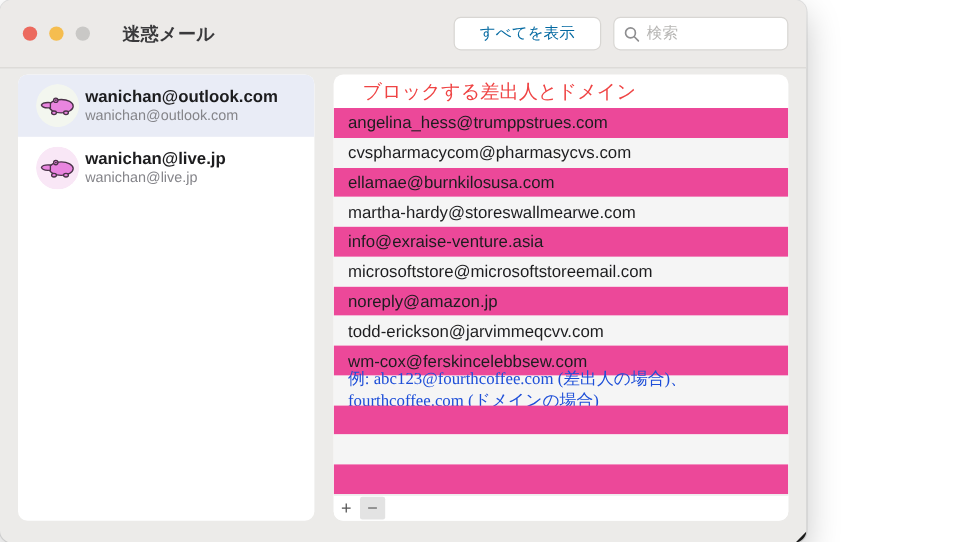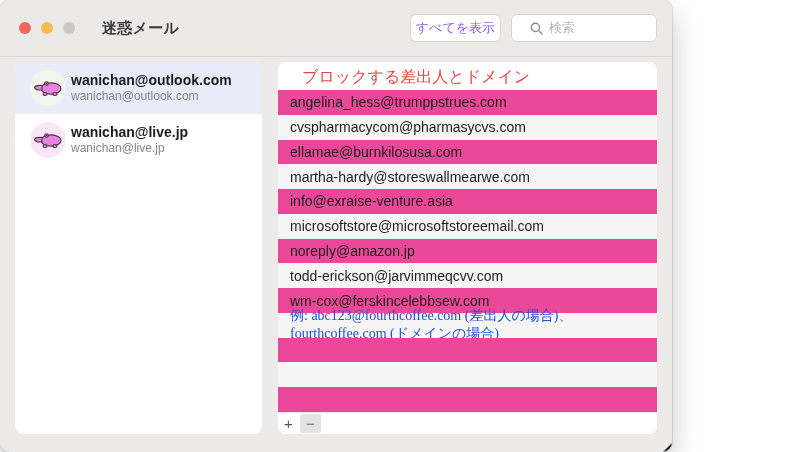--- a/index.html
+++ b/index.html
@@ -16,26 +16,26 @@
     display:flex;align-items:center;
   }
   .lights{display:flex;gap:10px;margin-left:19px;}
   .light{width:12px;height:12px;border-radius:50%;}
   .light.close{background:#EC6A5E;}
   .light.min{background:#F5BD4F;}
   .light.zoom{background:#C9C8C6;}
   .win-title{margin-left:27px;font-size:15px;font-weight:700;color:#3A3A3C;letter-spacing:.3px;}
   .titlebar-right{margin-left:auto;margin-right:15px;display:flex;align-items:center;gap:10px;}
   .showall-btn{
-    height:28px;padding:0 5px;background:#FFFFFF;border:1px solid #D8D6D3;
-    border-radius:6px;font-size:13px;color:#8b5cf6;display:flex;align-items:center;cursor:default;
+    height:28px;padding:0 21px;background:#FFFFFF;border:1px solid #D8D6D3;
+    border-radius:6px;font-size:13px;color:#0369a1;display:flex;align-items:center;cursor:default;
   }
   .searchbox{
     width:146px;height:28px;background:#FFFFFF;border:1px solid #D8D6D3;border-radius:6px;
-    display:flex;align-items:center;padding:0 18px;gap:6px;
+    display:flex;align-items:center;padding:0 8px;gap:6px;
   }
   .searchbox svg{flex:0 0 auto;}
   .search-ph{font-size:13px;color:#B7B6B4;}
   
   .sidebar{
     position:absolute;left:15px;top:62px;width:247px;bottom:18px;
     background:#fff;border-radius:8px;overflow:hidden;
   }
   .account{height:52px;display:flex;align-items:center;padding-left:15px;gap:5px;}
   .account.selected{background:#E9ECF6;}

